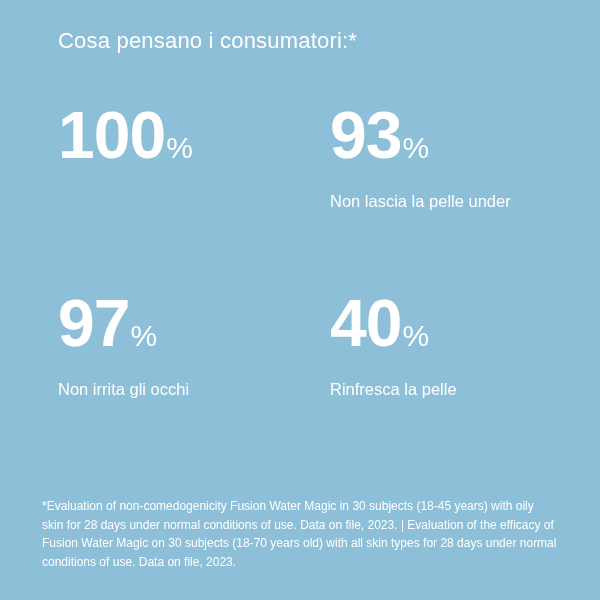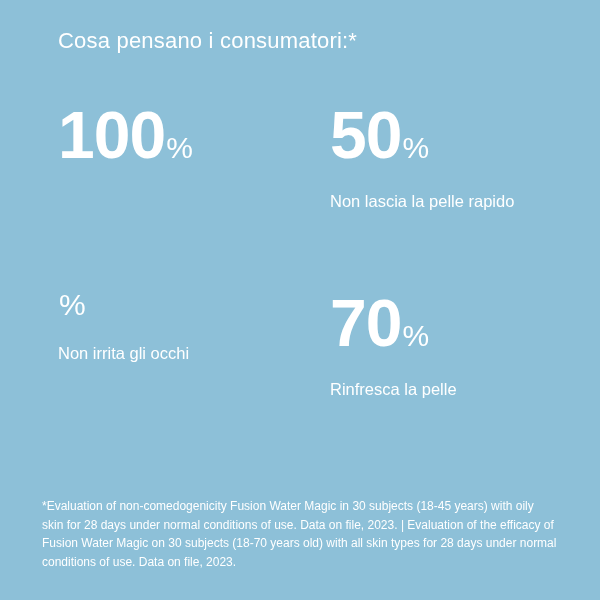--- a/index.html
+++ b/index.html
@@ -93,36 +93,37 @@
 
     <div class="stat">
       <div class="stat-value">
         <span class="stat-number">100</span>
         <span class="stat-unit">%</span>
       </div>
     </div>
 
     <div class="stat">
       <div class="stat-value">
-        <span class="stat-number">50</span>
+        <span class="stat-number">93</span>
         <span class="stat-unit">%</span>
       </div>
-      <div class="stat-label narrow">Non lascia la pelle rapido</div>
+      <div class="stat-label narrow">Non lascia la pelle under</div>
     </div>
 
     <div class="stat">
       <div class="stat-value">
+        <span class="stat-number">97</span>
         <span class="stat-unit">%</span>
       </div>
       <div class="stat-label narrow">Non irrita gli occhi</div>
     </div>
 
     <div class="stat">
       <div class="stat-value">
-        <span class="stat-number">70</span>
+        <span class="stat-number">40</span>
         <span class="stat-unit">%</span>
       </div>
       <div class="stat-label">Rinfresca la pelle</div>
     </div>
 
   </div>
 
   <div class="footnote">*Evaluation of non-comedogenicity Fusion Water Magic in 30 subjects (18-45 years) with oily skin for 28 days under normal conditions of use. Data on file, 2023. | Evaluation of the efficacy of Fusion Water Magic on 30 subjects (18-70 years old) with all skin types for 28 days under normal conditions of use. Data on file, 2023.</div>
 
 </div>

